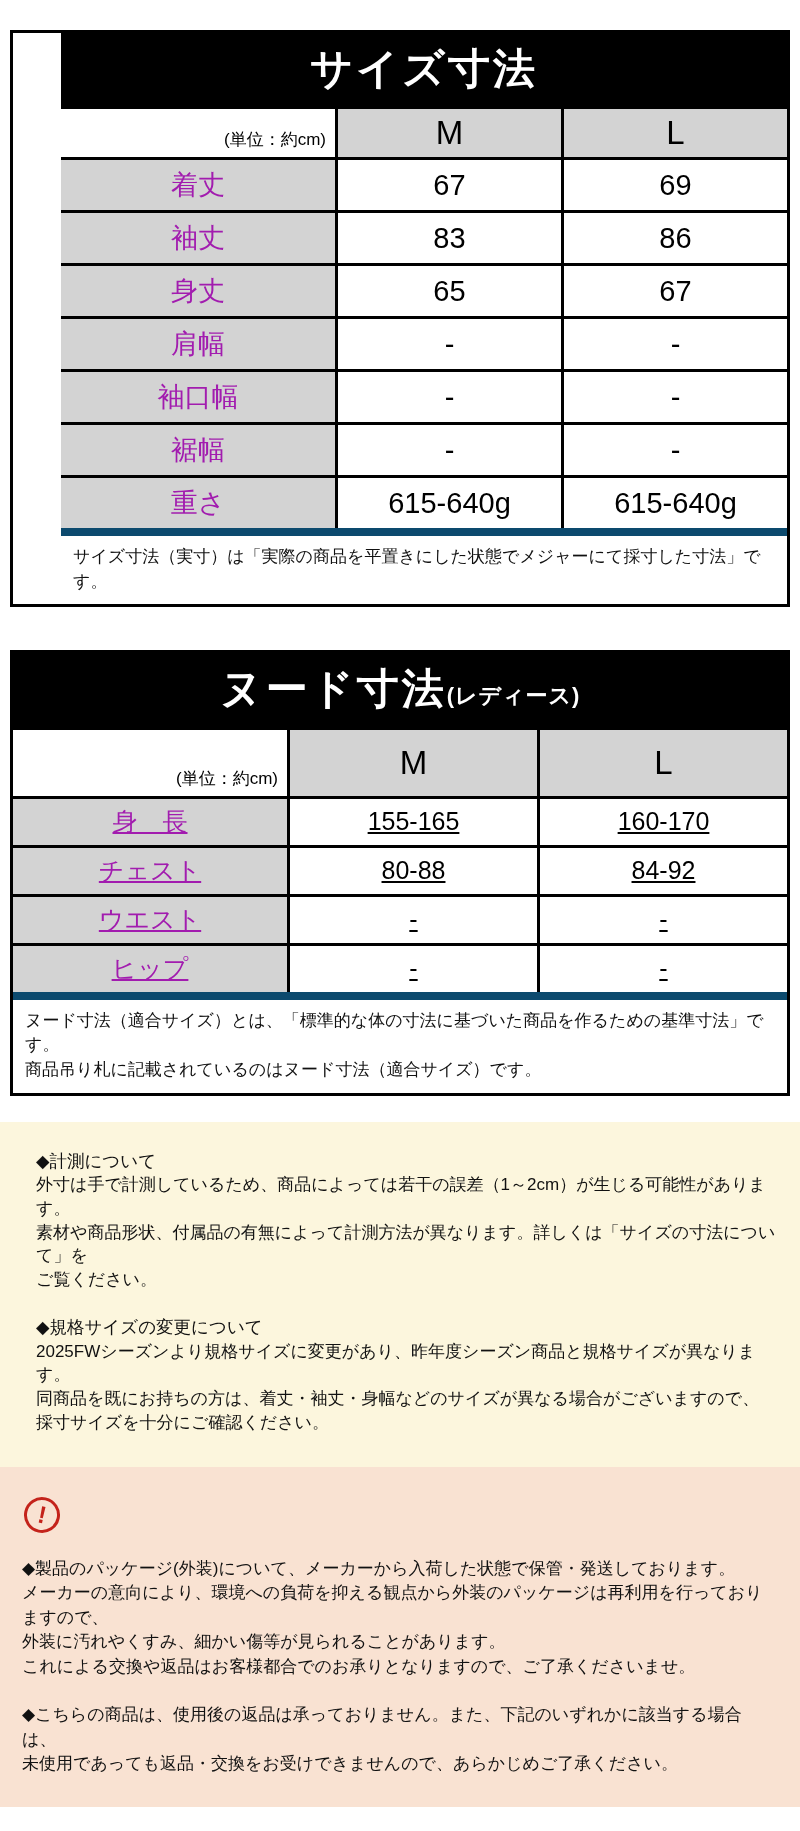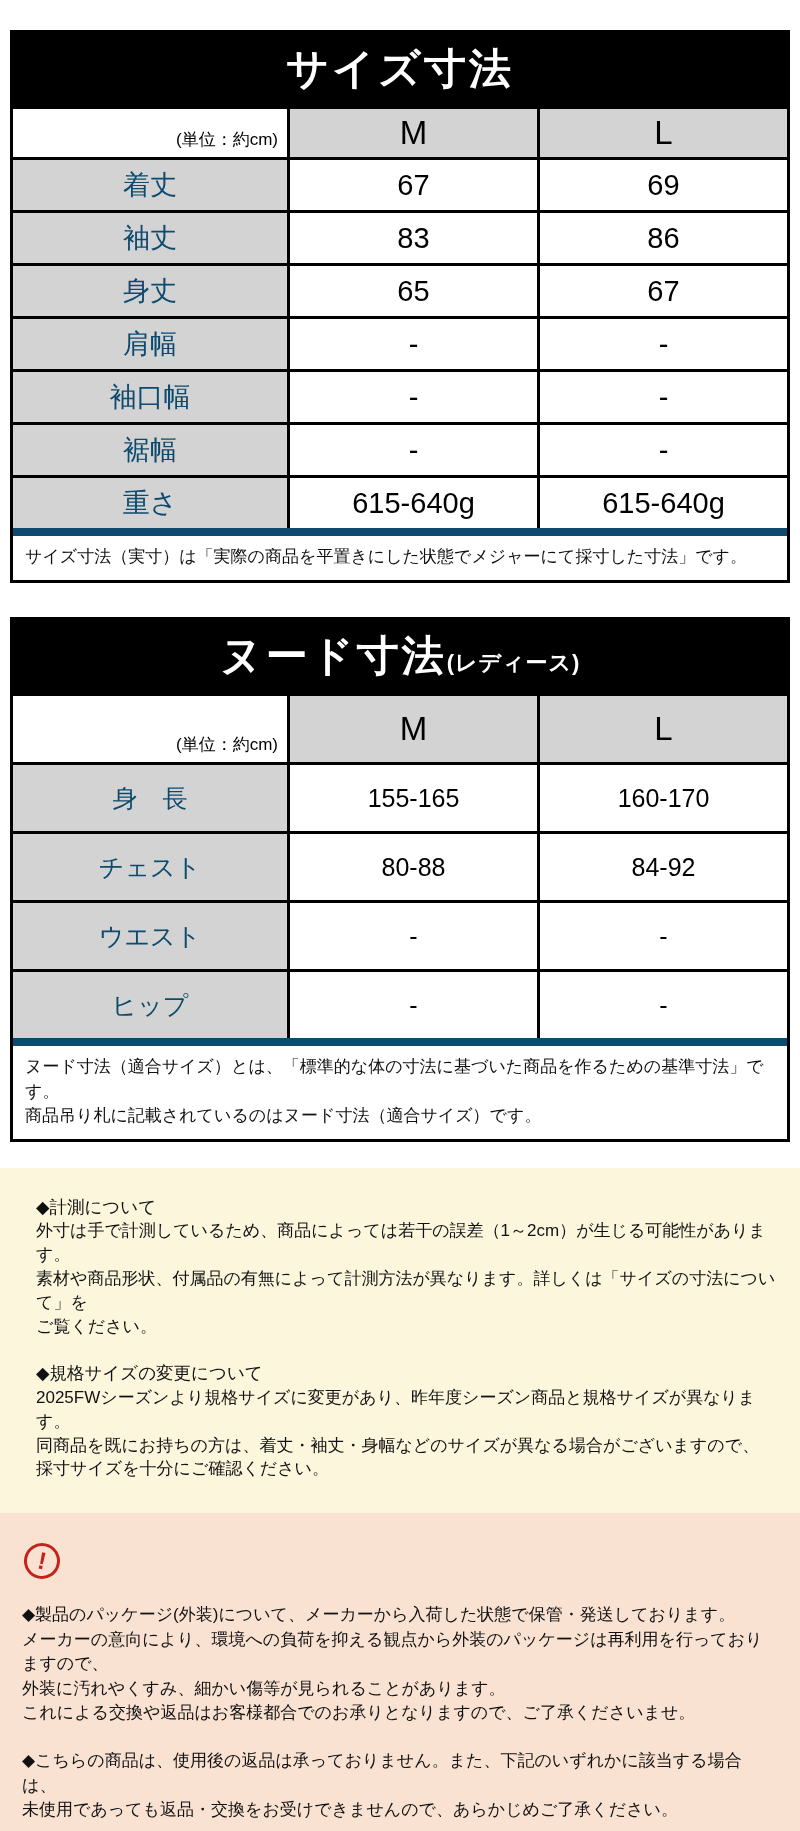--- a/index.html
+++ b/index.html
@@ -6,22 +6,22 @@
   html, body { background: #fff; }
   body {
     width: 800px; height: 1831px;
     font-family: "Liberation Sans", "DejaVu Sans", sans-serif;
     color: #111;
   }
   .page { width: 800px; height: 1831px; overflow: hidden; }
 
   
   .meas-table { width: 780px; margin: 0 auto; border: 3px solid #000; background: #fff; }
-  .meas-table.first { margin-top: 30px; }
-  .meas-table.second { margin-top: 34px; }
+  .meas-table.first { margin-top: 30px; padding-left: 48px; }
+  .meas-table.second { margin-top: 43px; }
 
   .t-title {
     background: #000; color: #fff; text-align: center;
     font-size: 42px; font-weight: bold; letter-spacing: 3px;
     padding: 13px 0 14px 0; line-height: 1.1;
   }
   .t-title .suffix { font-size: 22px; letter-spacing: 1px; }
 
   .row { display: flex; border-top: 3px solid #000; }
   .cell {
@@ -32,27 +32,27 @@
   .cell:first-child { border-left: none; }
   .c1 { width: 274px; flex: none; }
   .c2, .c3 { flex: 1; }
 
   .hdr .c1 {
     background: #fff; justify-content: flex-end; align-items: flex-end;
     padding: 4px 9px 6px 4px; font-size: 17px; color: #000;
   }
   .hdr .c2, .hdr .c3 { background: #d3d3d3; font-size: 33px; color: #000; }
 
-  .drow .c1 { background: #d3d3d3; font-size: 27px; color: #0c4a6e; }
+  .drow .c1 { background: #d3d3d3; font-size: 27px; color: #a21caf; }
   .drow .c2, .drow .c3 { background: #fff; font-size: 29px; color: #000; }
 
   .size-t .hdr .cell  { height: 48px; }
   .size-t .drow .cell { height: 50px; }
   .nude-t .hdr .cell  { height: 66px; }
-  .nude-t .drow .cell { height: 66px; }
+  .nude-t .drow .cell { height: 46px; text-decoration: underline; }
   .nude-t .drow .c2, .nude-t .drow .c3 { font-size: 25px; }
   .nude-t .drow .c1 { font-size: 25px; }
 
   .foot {
     border-top: 8px solid #0c4a6e; background: #fff;
     padding: 9px 12px 10px 12px; font-size: 17px; line-height: 1.45;
     white-space: pre-line;
   }
 
   

